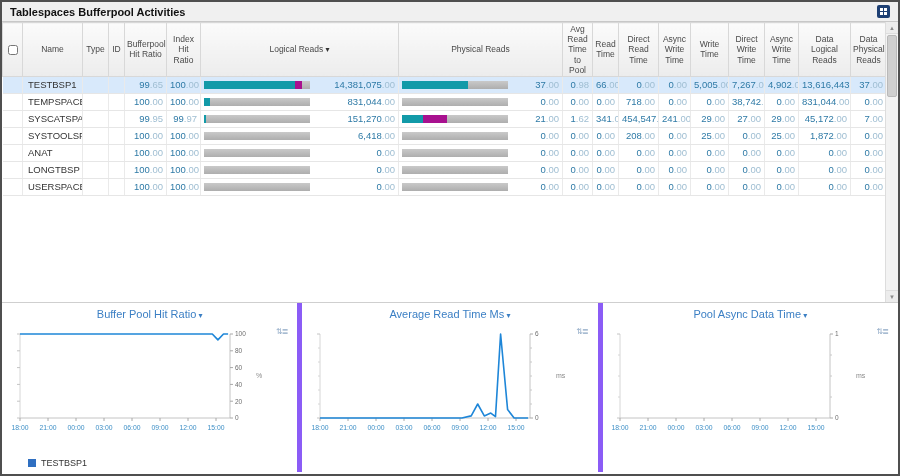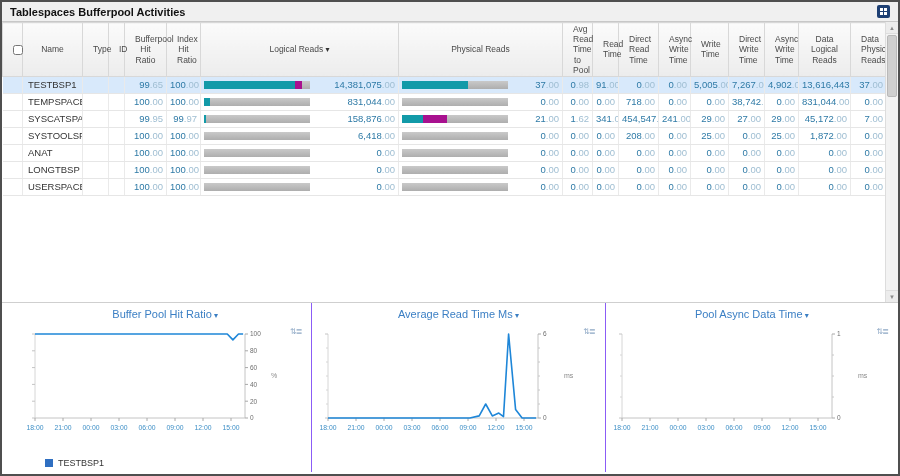--- a/index.html
+++ b/index.html
@@ -25,21 +25,21 @@
     height: 281px; position: relative;
     border-bottom: 1px solid #cfcfcf;
     overflow: hidden; background: #fff;
   }
   table { border-collapse: collapse; table-layout: fixed; width: 884px; }
   th {
     background: linear-gradient(#fbfbfb, #ececec);
     border: 1px solid #d8d8d8;
     font-size: 8.5px; font-weight: normal; color: #4a4a4a;
     text-align: center; vertical-align: middle;
-    height: 44px; padding: 1px 10px; line-height: 1.2; margin-left: 10px;
+    height: 44px; padding: 1px 2px; line-height: 1.2; margin-left: 10px;
   }
   .sort-caret { color: #333; font-size: 8px; }
   td {
     border-right: 1px solid #eaeaea; border-bottom: 1px solid #e6e6e6;
     font-size: 9.5px; height: 17px; padding: 0 3px;
     white-space: nowrap; overflow: hidden; color: #333;
   }
   tr.selected td { background: #d8e9fb; }
   .ctr { text-align: center; padding-left: 48px; }
   .name-cell { padding-left: 5px; }
@@ -66,24 +66,24 @@
     text-align: center; line-height: 12px; background: #ececec;
     border-bottom: 1px solid #ddd;
   }
   .sb-btn.bottom { position: absolute; bottom: 0; width: 100%; border-top: 1px solid #ddd; border-bottom: none; }
   .sb-thumb {
     position: absolute; top: 13px; left: 1px; width: 10px; height: 62px;
     background: #cfcfcf; border: 1px solid #b9b9b9; border-radius: 2px;
   }
   
   .charts-region {
-    display: flex; height: 169px; position: relative; background: #fff; margin-left: 17px;
+    display: flex; height: 169px; position: relative; background: #fff;
   }
   .chart-panel { flex: 1 1 0; position: relative; }
-  .chart-panel + .chart-panel { border-left: 1px solid #8b5cf6; }
+  .chart-panel + .chart-panel { border-left: 5px solid #8b5cf6; }
   .chart-title {
     text-align: center; font-size: 11px; color: #3b7fc4;
     padding-top: 5px; cursor: pointer;
   }
   .title-caret { font-size: 8px; color: #3b7fc4; }
   .chart-opts {
     position: absolute; right: 10px; top: 24px;
     color: #8fa9c6; font-size: 8px; letter-spacing: -1px; cursor: pointer;
   }
   .legend {
@@ -182,21 +182,21 @@
                 </div>
                 <div class="cell-num">
                   <span class="num"><span class="num-int">37</span><span class="num-dec">.00</span></span>
                 </div>
               </div>
             </td>
             <td>
               <span class="num"><span class="num-int">0</span><span class="num-dec">.98</span></span>
             </td>
             <td>
-              <span class="num"><span class="num-int">91</span><span class="num-dec">.00</span></span>
+              <span class="num"><span class="num-int">66</span><span class="num-dec">.00</span></span>
             </td>
             <td>
               <span class="num"><span class="num-int">0</span><span class="num-dec">.00</span></span>
             </td>
             <td>
               <span class="num"><span class="num-int">0</span><span class="num-dec">.00</span></span>
             </td>
             <td>
               <span class="num"><span class="num-int">5,005</span><span class="num-dec">.00</span></span>
             </td>
@@ -280,21 +280,21 @@
             </td>
             <td>
               <span class="num"><span class="num-int">99</span><span class="num-dec">.97</span></span>
             </td>
             <td class="bar-td">
               <div class="bar-cell">
                 <div class="bar-track" style="background: linear-gradient(rgb(201, 201, 201), rgb(174, 174, 174));">
                   <div class="bar-seg" style="width: 2%; background: rgb(18, 154, 168);"></div>
                 </div>
                 <div class="cell-num">
-                  <span class="num"><span class="num-int">158,876</span><span class="num-dec">.00</span></span>
+                  <span class="num"><span class="num-int">151,270</span><span class="num-dec">.00</span></span>
                 </div>
               </div>
             </td>
             <td class="bar-td">
               <div class="bar-cell">
                 <div class="bar-track" style="background: linear-gradient(rgb(201, 201, 201), rgb(174, 174, 174));">
                   <div class="bar-seg" style="width: 20%; background: rgb(18, 154, 168);"></div>
                   <div class="bar-seg" style="width: 22%; background: rgb(168, 17, 143);"></div>
                 </div>
                 <div class="cell-num">

